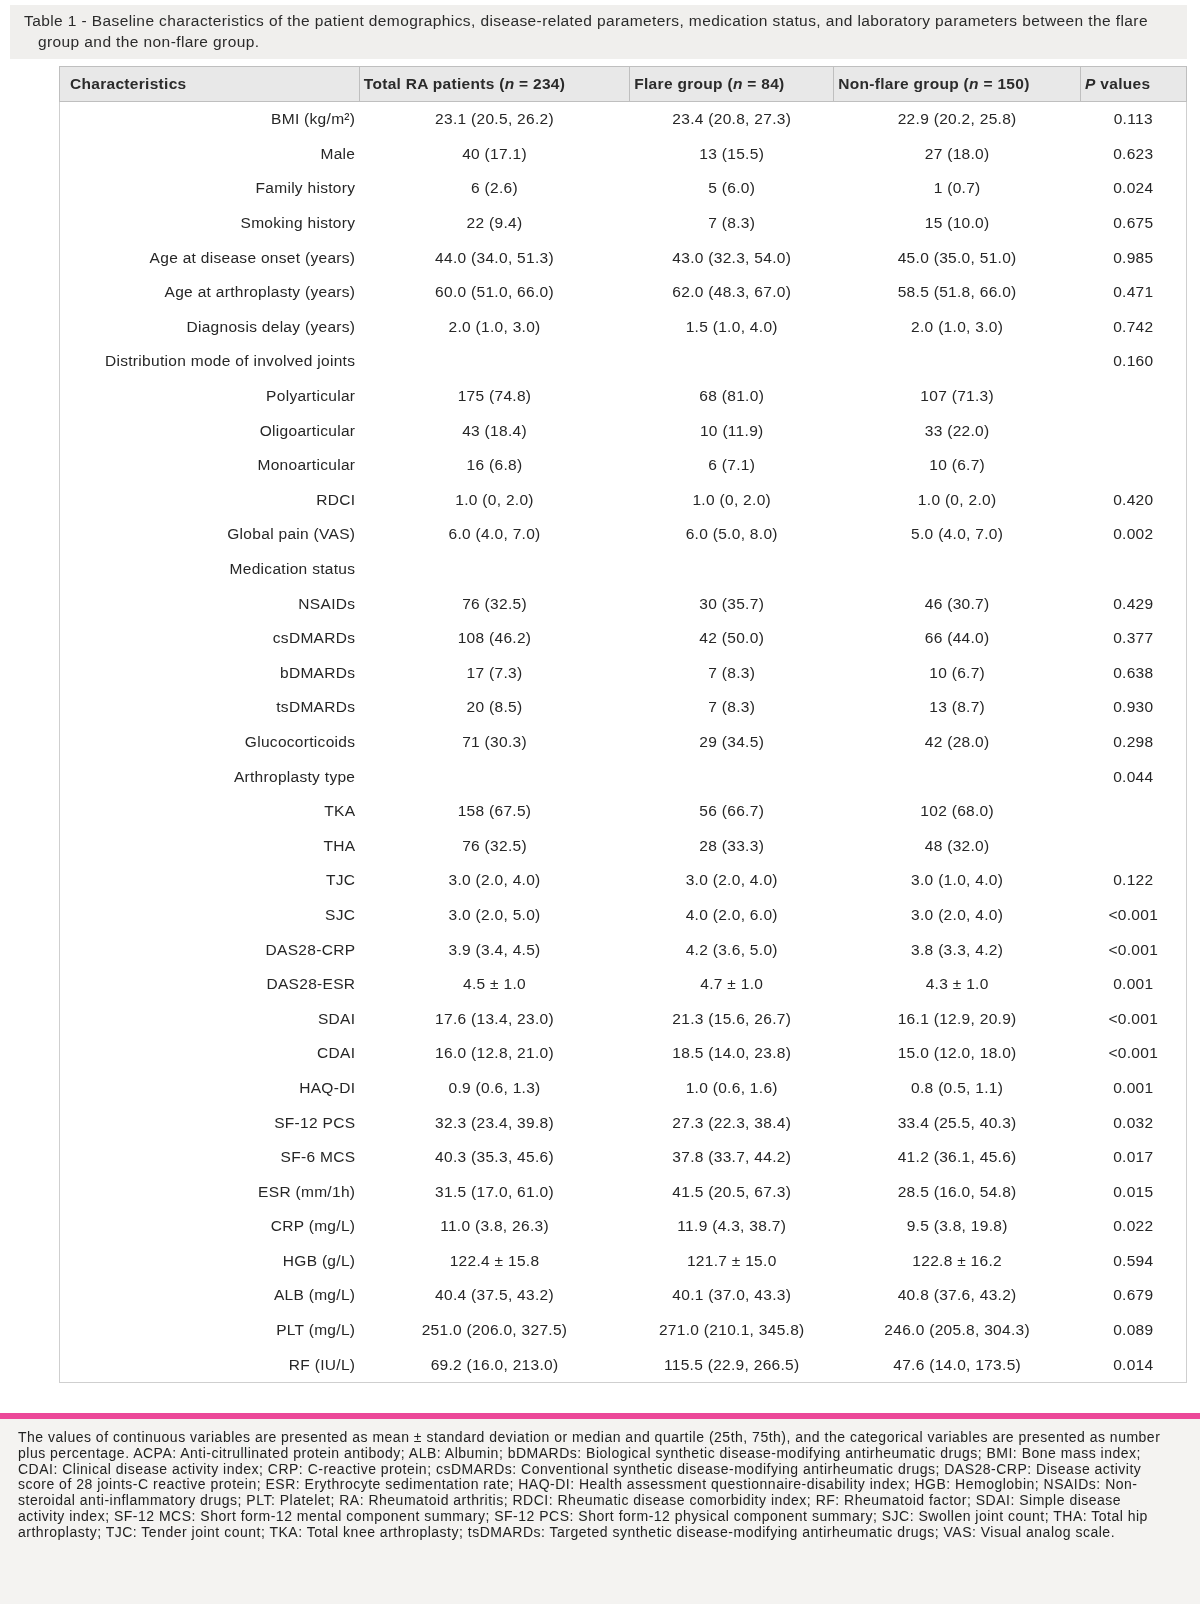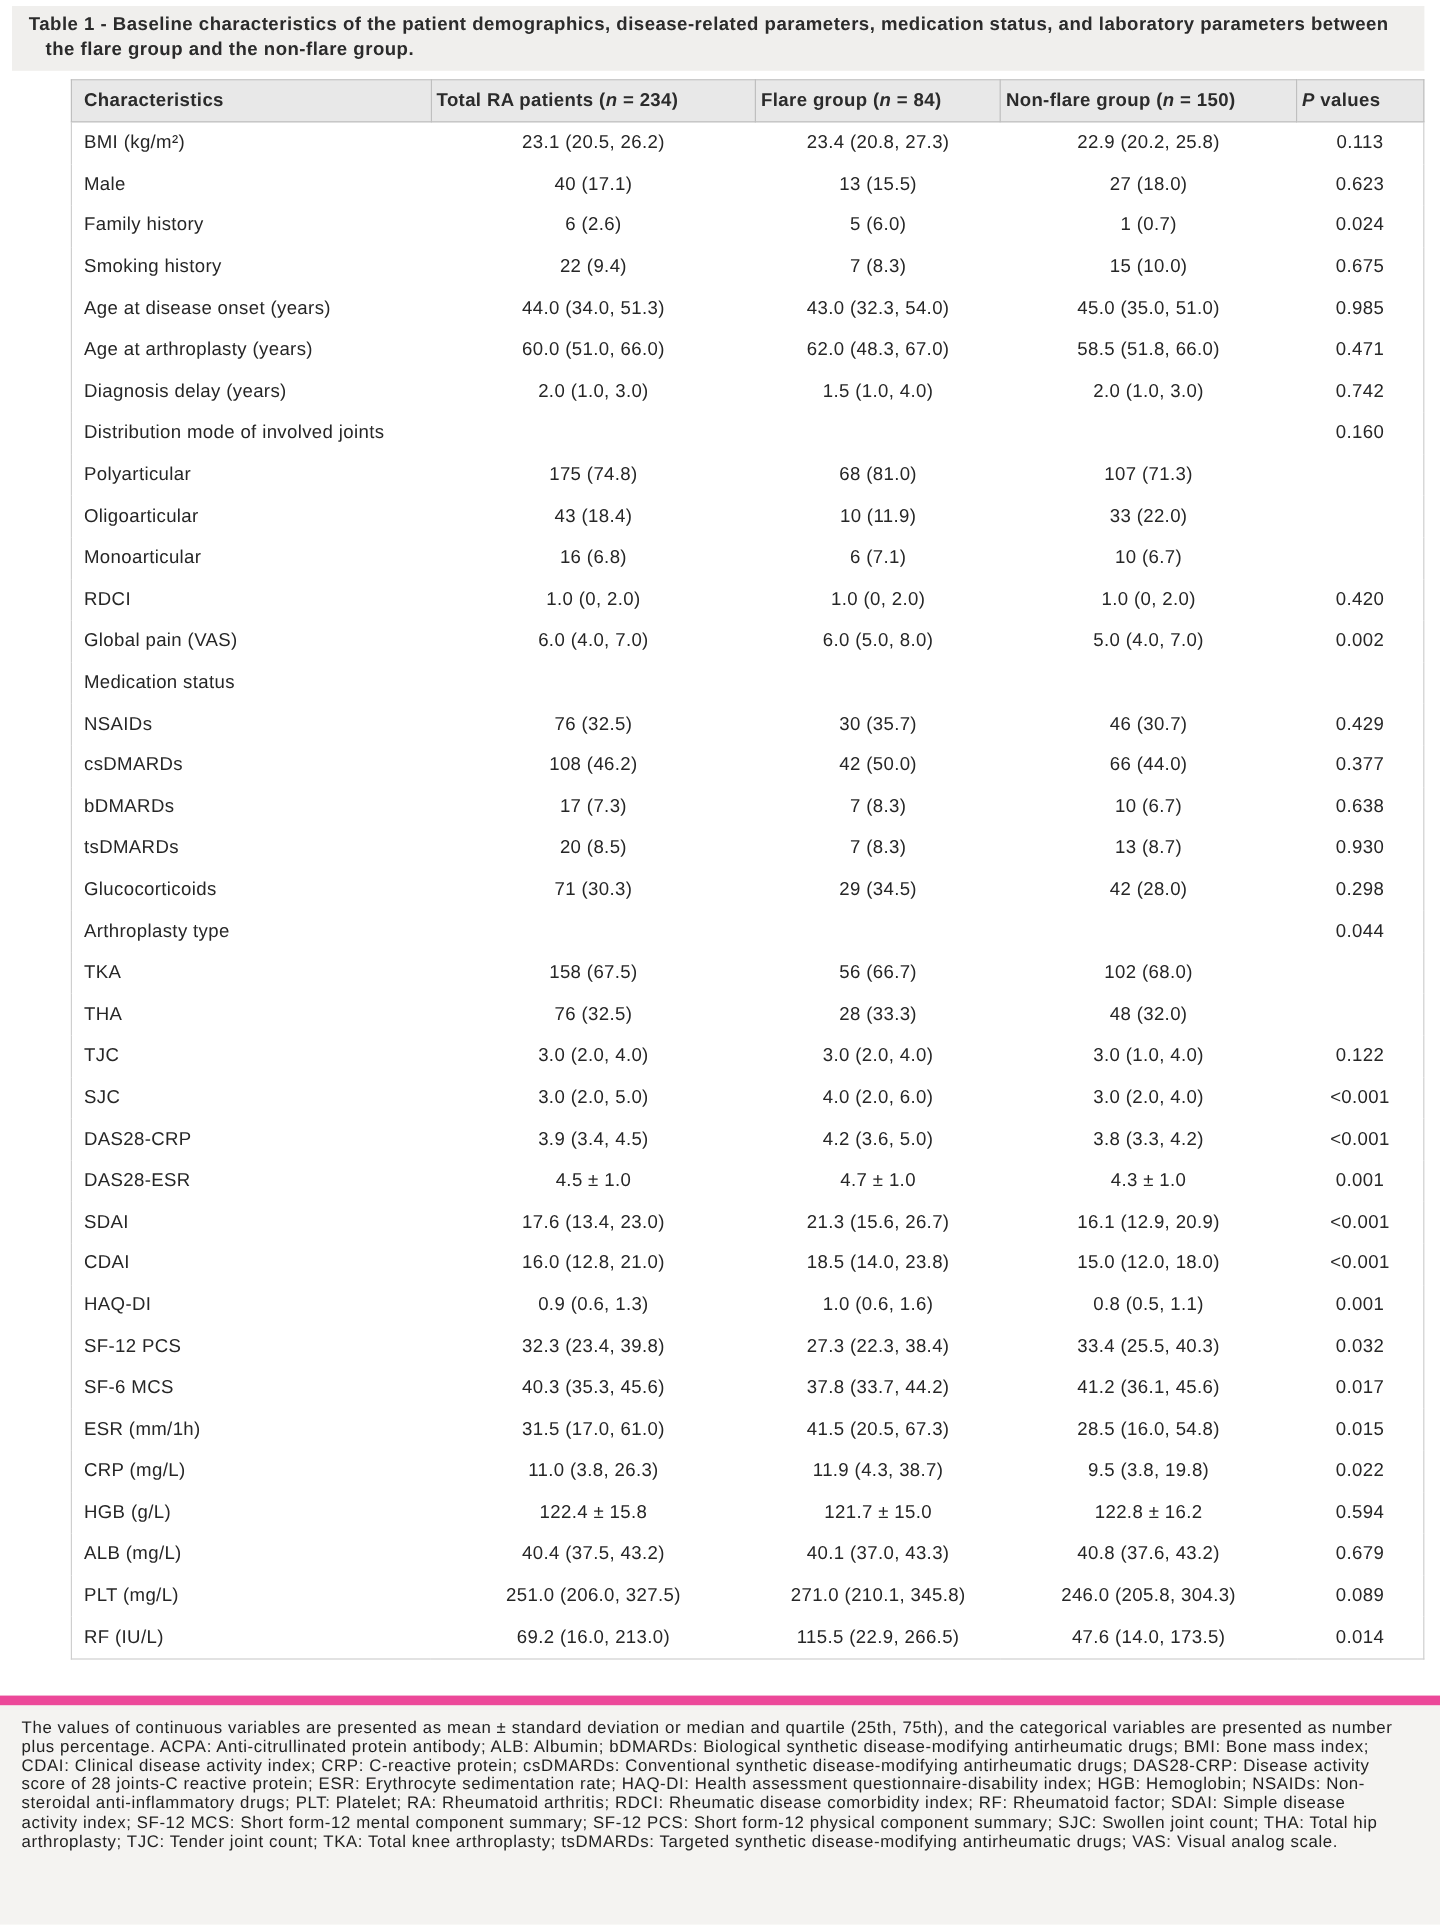--- a/index.html
+++ b/index.html
@@ -12,21 +12,21 @@
     display: flex;
     flex-direction: column;
     overflow: hidden;
     box-sizing: border-box;
   }
   .title-block {
     margin: 5px 13px 0 10px;
     background: #f0efed;
     padding: 5px 14px 7px 28px;
     text-indent: -14px;
-    font-weight: bold;
+    font-weight: normal;
     font-size: 15.5px;
     line-height: 21px;
     letter-spacing: 0.4px;
     color: #2b2b2b;
   }
   .table-wrap { margin: 7px 13px 0 23px; padding-left: 36px; }
   table {
     width: 100%;
     border-collapse: collapse;
     border: 1px solid #cfcfcf;
@@ -52,24 +52,24 @@
   thead th i { font-style: italic; }
   tbody td {
     height: 34.6px;
     font-size: 15.5px;
     text-align: center;
     letter-spacing: 0.3px;
     padding: 0 4px;
     vertical-align: middle;
     white-space: nowrap;
   }
-  tbody td:first-child { text-align: left; padding-left: 10px; }
+  tbody td:first-child { text-align: right; padding-left: 10px; }
   .footnote-block {
     margin-top: 30px;
-    border-top: 8px solid #ec4899;
+    border-top: 6px solid #ec4899;
     background: #f4f3f1;
     padding: 11px 28px 10px 18px;
     flex: 1;
     box-sizing: border-box;
   }
   .footnote-text {
     font-size: 14px;
     line-height: 15.8px;
     letter-spacing: 0.5px;
     color: #222222;

